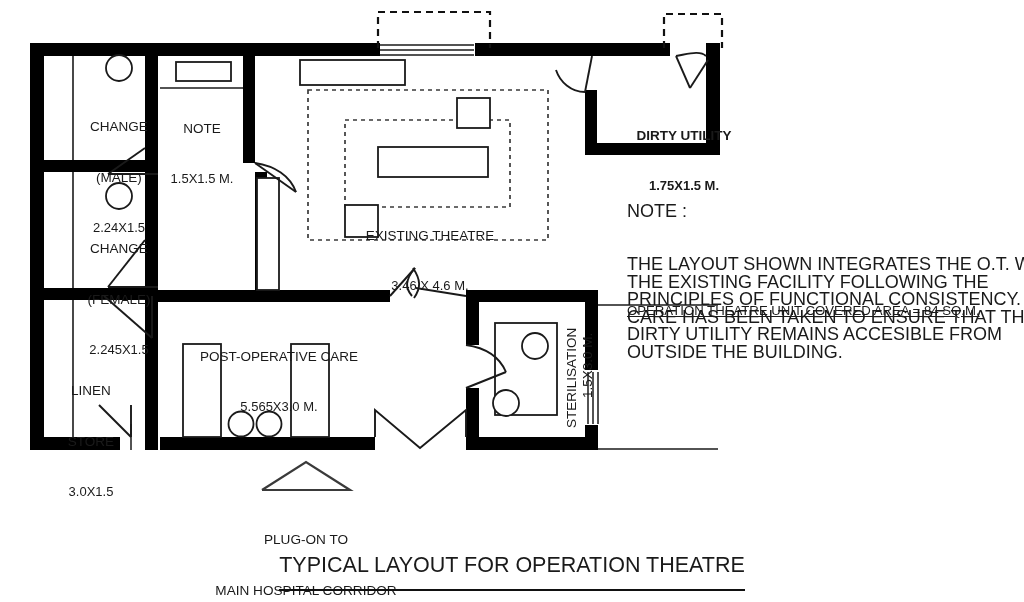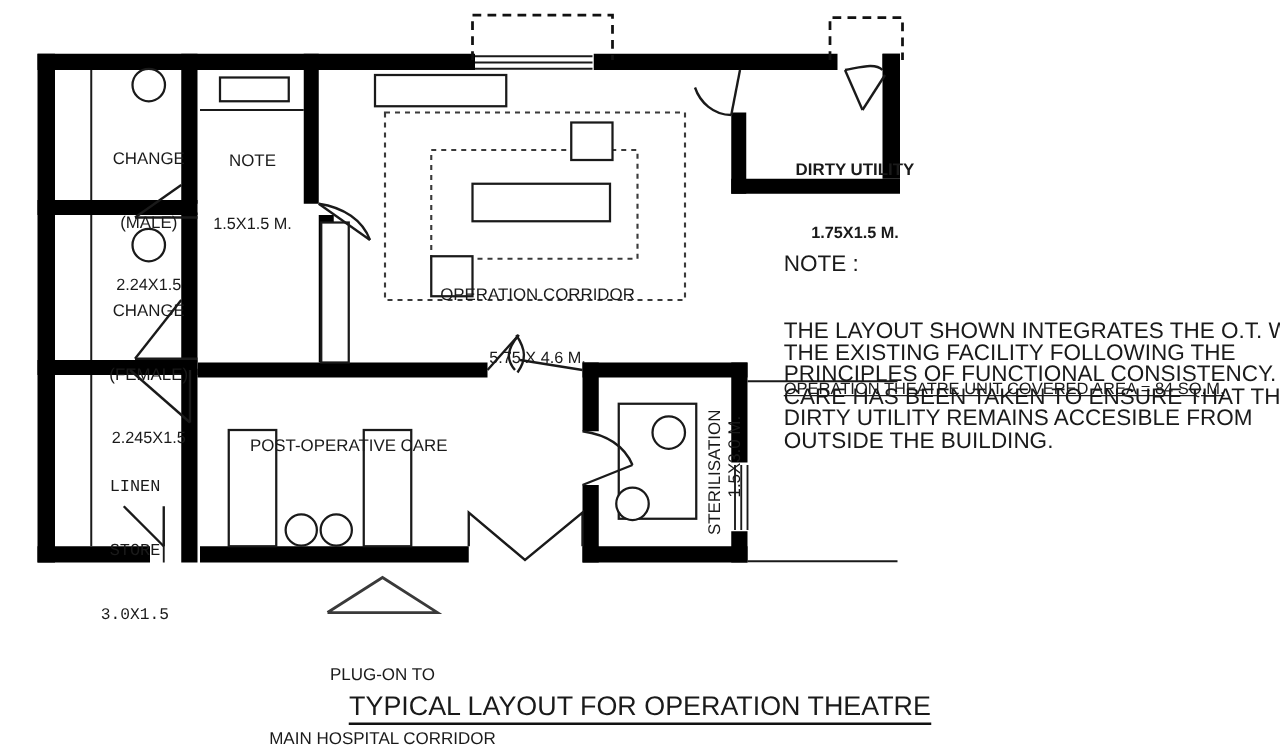--- a/index.html
+++ b/index.html
@@ -11,21 +11,21 @@
        font-family:"Liberation Sans", sans-serif;color:#1a1a1a;white-space:pre;}
   .room-name{font-size:13.5px;}
   .room-dim{font-size:13px;}
   .note-block{position:absolute;left:627px;top:168px;font-size:18px;
               line-height:17.6px;text-align:left;white-space:pre;}
   .area-line{position:absolute;left:627px;top:303px;font-size:13.2px;white-space:pre;text-decoration:underline;}
   .plug{position:absolute;left:204px;top:497px;width:204px;text-align:center;
         font-size:13.6px;line-height:17px;white-space:pre;}
   .title{position:absolute;left:0px;top:553px;width:1024px;text-align:center;
          font-size:21.5px;}
-  .title span{border-bottom:2.4px solid #111;padding-bottom:1px;}
+  .title span{border-bottom:2.4px solid #111;padding-bottom:12px;}
   .vert{position:absolute;transform:rotate(-90deg);transform-origin:left top;
         font-size:13.5px;white-space:pre;}
 </style>
 </head>
 <body>
 
 <div id="stage">
 
   <svg width="1024" height="602" viewBox="0 0 1024 602">
 
@@ -178,43 +178,44 @@
     <div class="room-name">(MALE)</div>
     <div class="room-dim">2.24X1.5</div>
   </div>
 
   <div class="lbl" style="left:60px;top:205px;width:118px;">
     <div class="room-name">CHANGE</div>
     <div class="room-name">(FEMALE)</div>
     <div class="room-dim">2.245X1.5</div>
   </div>
 
-  <div class="lbl" style="left:58px;top:347px;width:100px;font-family:Liberation Mono, monospace;">
+  <div class="lbl" style="left:41px;top:347px;width:100px;">
     <div class="room-name">LINEN</div>
     <div class="room-name">STORE</div>
     <div class="room-dim">3.0X1.5</div>
   </div>
 
   <div class="lbl" style="left:155px;top:85px;width:94px;">
     <div class="room-name">NOTE</div>
     <div class="room-dim">1.5X1.5 M.</div>
   </div>
 
   <div class="lbl" style="left:330px;top:192px;width:200px;">
-    <div class="room-name">OPERATION CORRIDOR</div>
-    <div class="room-dim">5.75 X 4.6 M.</div>
+    <div class="room-name">EXISTING THEATRE</div>
+    <div class="room-dim">3.46 X 4.6 M.</div>
   </div>
 
   <div class="lbl" style="left:604px;top:92px;width:160px;font-weight:bold;">
     <div class="room-name">DIRTY UTILITY</div>
     <div class="room-dim">1.75X1.5 M.</div>
   </div>
 
   <div class="lbl" style="left:169px;top:313px;width:220px;">
     <div class="room-name">POST-OPERATIVE CARE</div>
+    <div class="room-dim">5.565X3.0 M.</div>
   </div>
 
   <div class="vert" style="left:564px;top:428px;">STERILISATION</div>
   <div class="vert" style="left:580px;top:398px;">1.5X3.0 M.</div>
 
   <div class="note-block">
     <div>NOTE :</div>
     <div>THE LAYOUT SHOWN INTEGRATES THE O.T. WITH
 THE EXISTING FACILITY FOLLOWING THE
 PRINCIPLES OF FUNCTIONAL CONSISTENCY.

